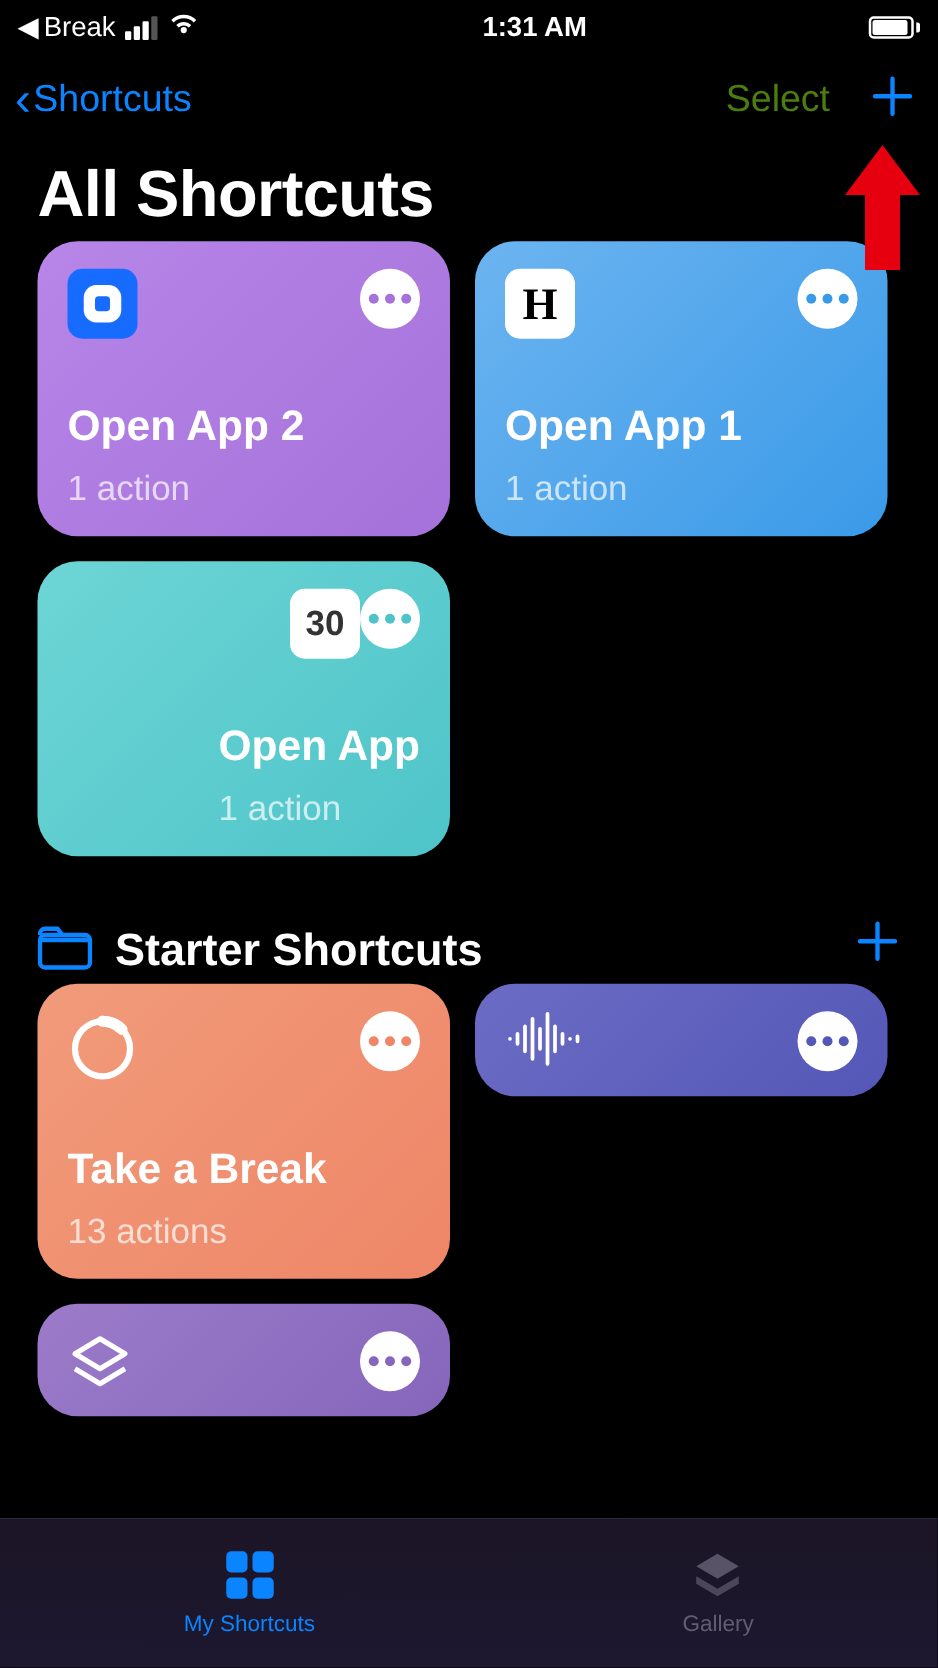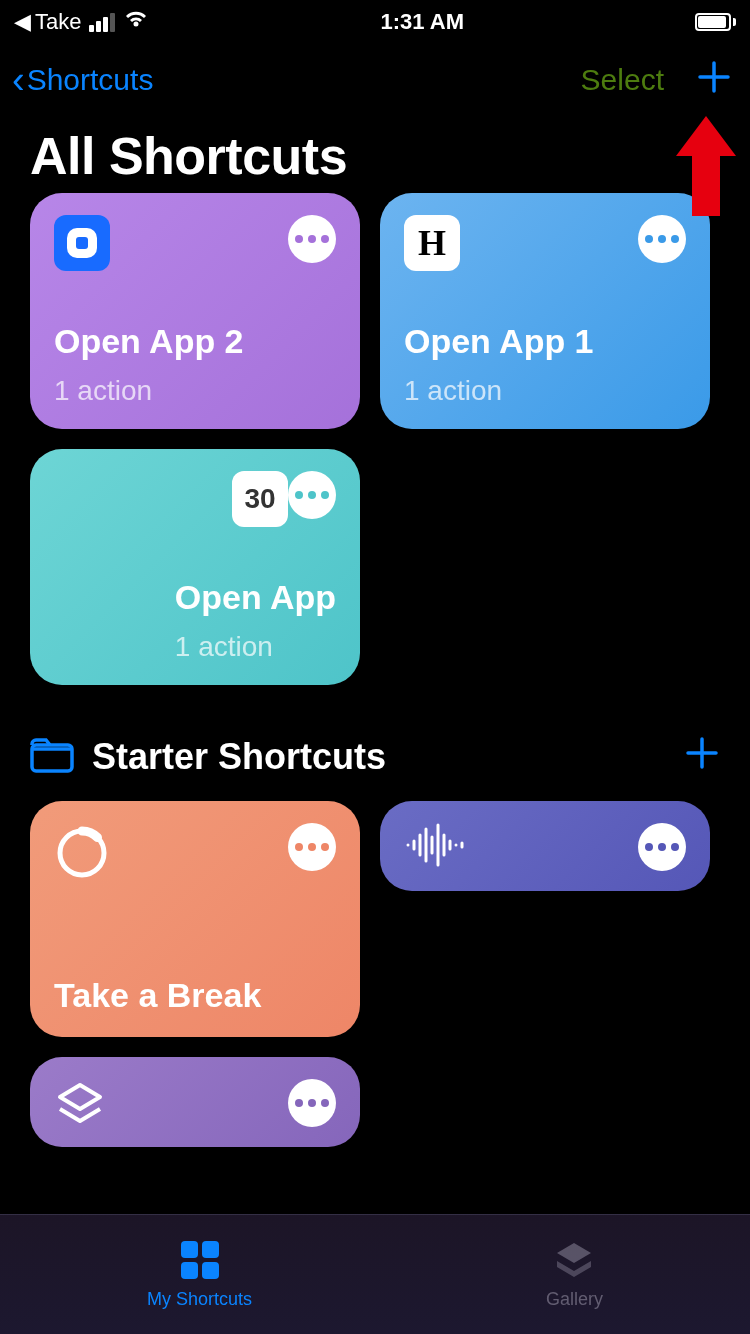--- a/index.html
+++ b/index.html
@@ -102,22 +102,22 @@
     .c-orange { background: linear-gradient(135deg, #f19b7a, #ee8667); }
     .c-orange .more-dots span { background: #ee8667; }
     .c-green { background: linear-gradient(135deg, #76c76a, #5bb84f); }
     .c-green .more-dots span { background: #5bb84f; }
     .c-indigo { background: linear-gradient(135deg, #6a6cc4, #5557b7); }
     .c-indigo .more-dots span { background: #5557b7; }
     .c-violet { background: linear-gradient(135deg, #9b7bc9, #8566bb); }
     .c-violet .more-dots span { background: #8566bb; }
     
     .section-header {
-      display: flex; align-items: center; justify-content: space-between;
-      padding: 48px 30px 20px;
+      display: flex; align-items: flex-end; justify-content: space-between;
+      padding: 48px 30px 6px;
     }
     .section-left { display: flex; align-items: center; gap: 18px; }
     .folder-icon { color: #0a84ff; }
     .section-title { font-size: 36px; font-weight: 700; }
     .section-plus { color: #0a84ff; font-size: 42px; font-weight: 300; }
     
     .short-card { height: 90px; }
     
     .tab-bar {
       position: absolute; bottom: 0; left: 0; right: 0; height: 120px;
@@ -133,21 +133,21 @@
     .tab-item.active .tab-label { color: #0a84ff; }
     .tab-item:not(.active) .tab-label { color: #9a95a8; }
   </style>
 </head>
 <body>
 
 <div class="status-bar">
   <div class="status-left">
     <span class="back-indicator">
       <span>◀</span>
-      <span>Take</span>
+      <span>Break</span>
     </span>
     <span class="signal">
       <span></span>
         <span></span>
         <span></span>
         <span></span>
     </span>
     <span class="wifi">
       <svg width="26" height="20" viewBox="0 0 26 20">
           <path fill="#fff" d="M13 17.5a2.5 2.5 0 100-5 2.5 2.5 0 000 5zm-6-6.5a8.5 8.5 0 0112 0l-2 2a5.7 5.7 0 00-8 0zm-4-4a14 14 0 0120 0l-2 2a11.2 11.2 0 00-16 0z"></path>
@@ -274,20 +274,21 @@
       <div class="more-btn">
         <div class="more-dots">
             <span></span>
             <span></span>
             <span></span>
           </div>
       </div>
     </div>
     <div class="card-bottom">
       <div class="card-title">Take a Break</div>
+      <div class="card-sub">13 actions</div>
     </div>
   </div>
 
 
   <div class="card c-indigo short-card">
     <div class="card-top">
       <div>
         <svg width="60" height="44" viewBox="0 0 60 44" stroke="#fff" stroke-width="3" stroke-linecap="round">
           <path d="M4 22v0M10 18v8M16 12v20M22 6v32M28 14v16M34 2v40M40 12v20M46 18v8M52 22v0M58 20v4"></path>
         </svg>

